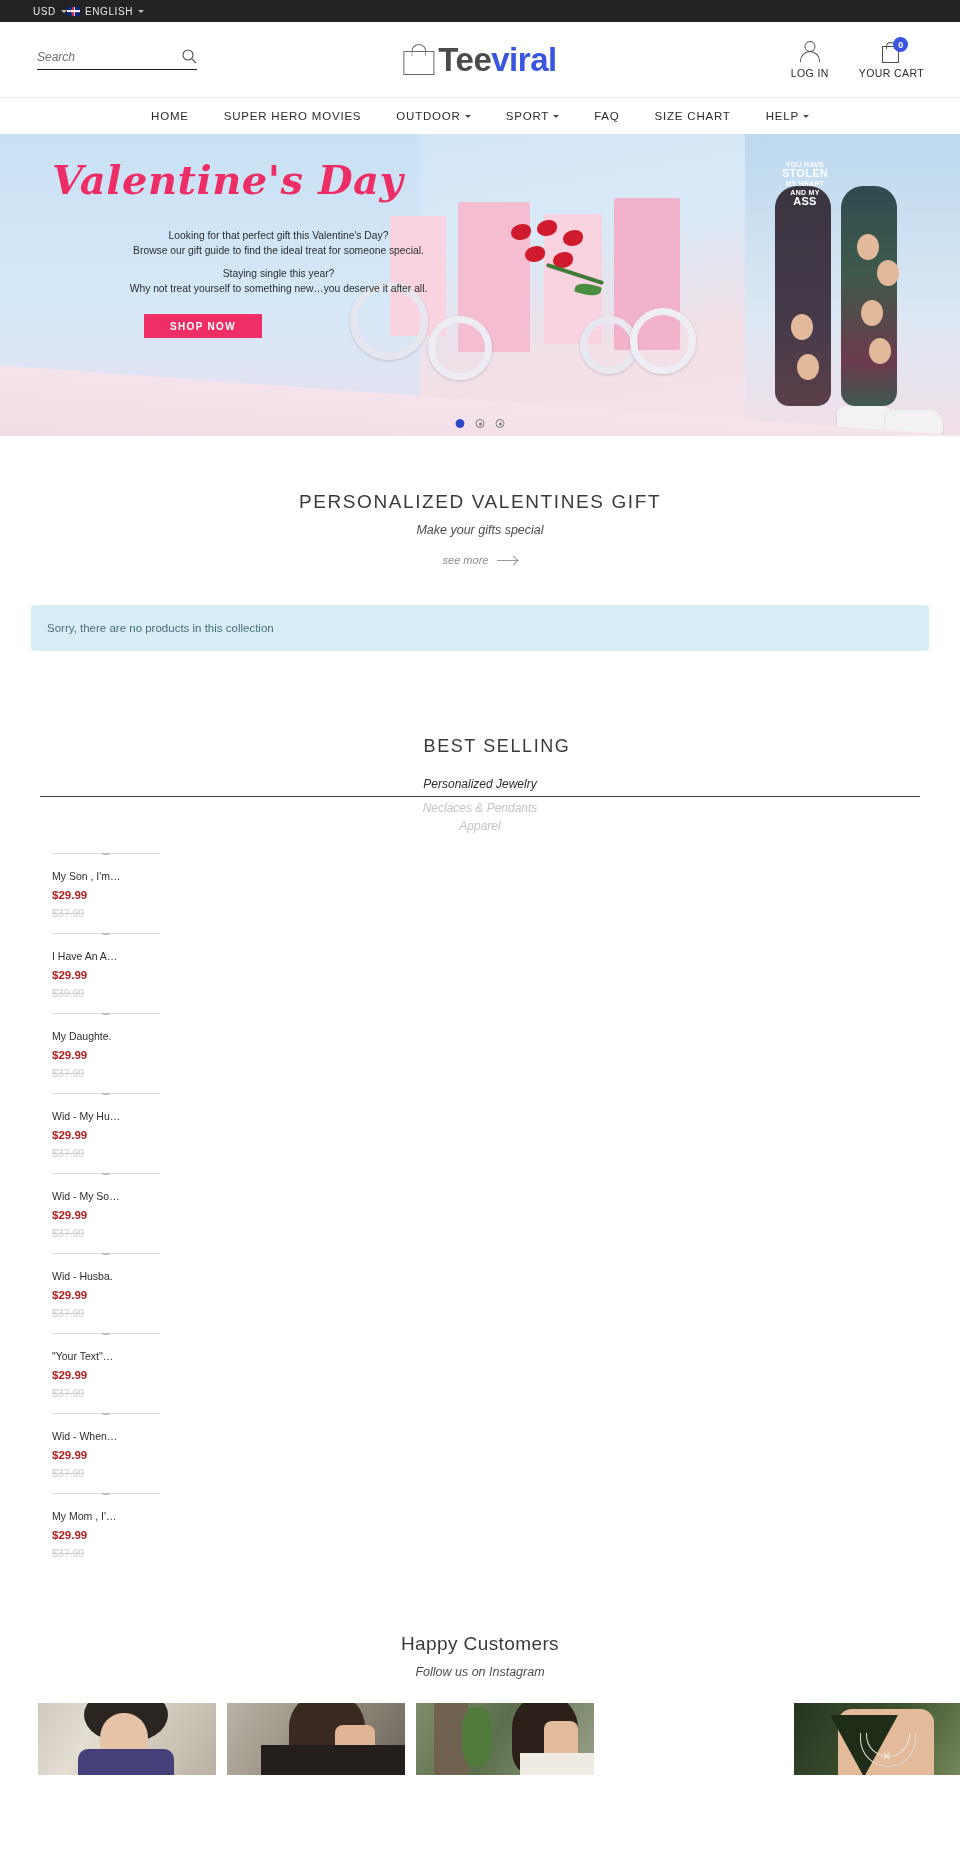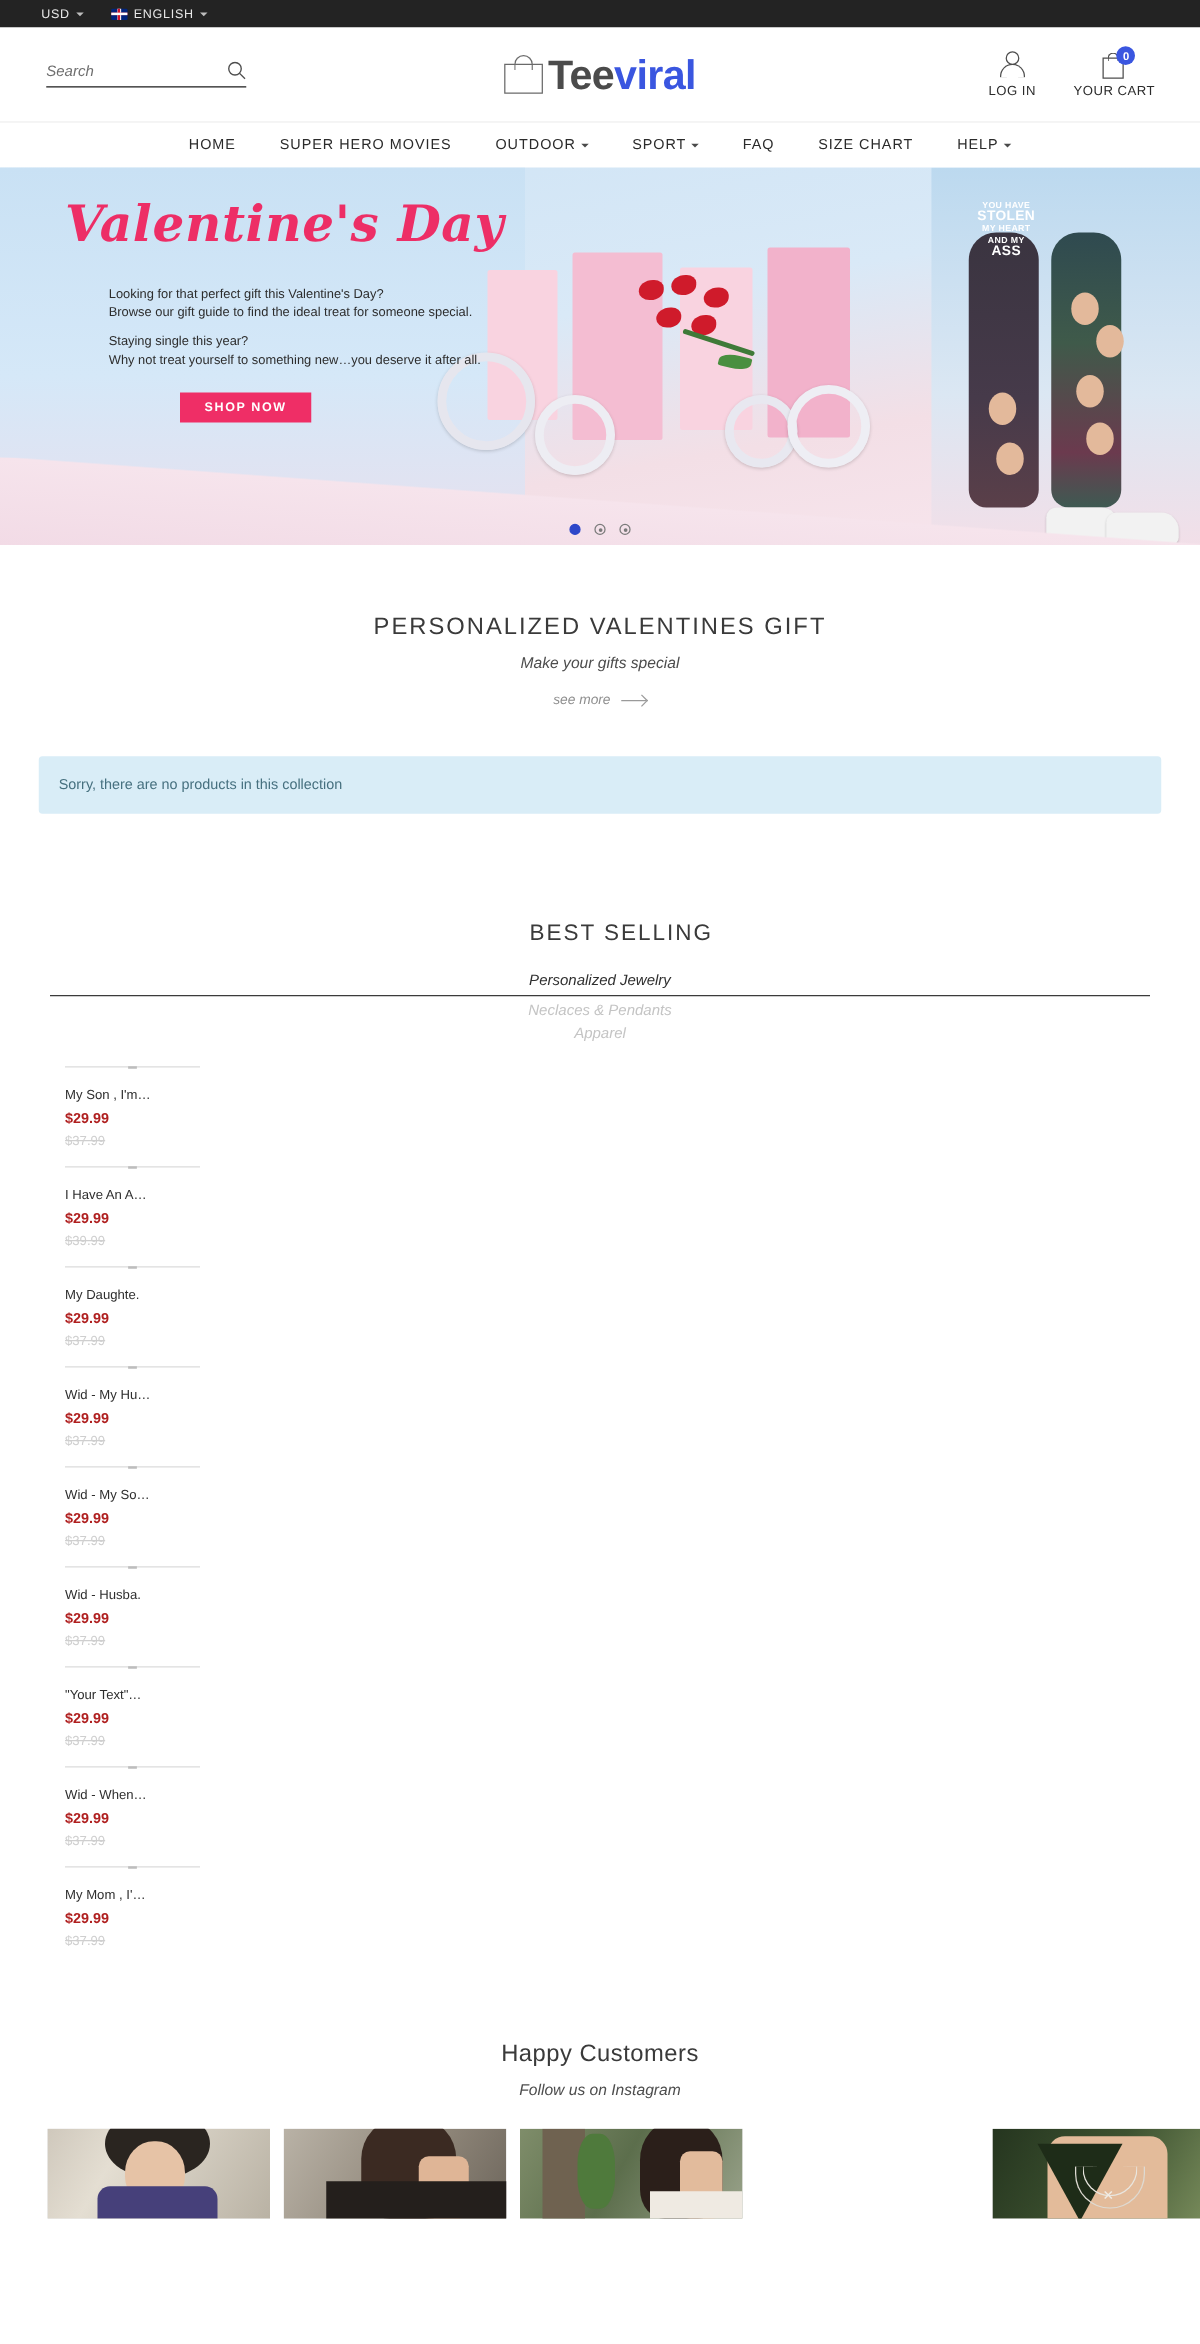--- a/index.html
+++ b/index.html
@@ -11,21 +11,20 @@
   }
   body { width: 960px; overflow-x: hidden; }
 
   
   .topbar {
     height: 22px;
     background: #232323;
     display: flex;
     align-items: center;
     padding-left: 33px;
-    gap: 22px;
   }
   .topbar-item {
     display: flex;
     align-items: center;
     gap: 5px;
     color: #e8e8e8;
     font-size: 10px;
     letter-spacing: .6px;
   }
   .caret {
@@ -204,25 +203,26 @@
     font-weight: bold;
     font-size: 40px;
     color: #ed2e66;
     letter-spacing: .5px;
   }
   .hero-lines { margin-top: 26px; margin-left: 35px; }
   .hero-line {
     font-size: 10.3px;
     color: #2d2d2d;
     line-height: 14.5px;
+    text-align: center;
   }
   .hero-gap { height: 9px; }
   .shop-now {
     margin-top: 18px; margin-left: 92px;
-    width: 105px; height: 24px;
+    width: 118px; height: 24px;
     background: #ef2e66;
     color: #fff;
     font-size: 10px;
     font-weight: bold;
     letter-spacing: 1.3px;
     display: flex; align-items: center; justify-content: center;
     cursor: pointer;
     border: none;
     font-family: "Liberation Sans", sans-serif;
   }

